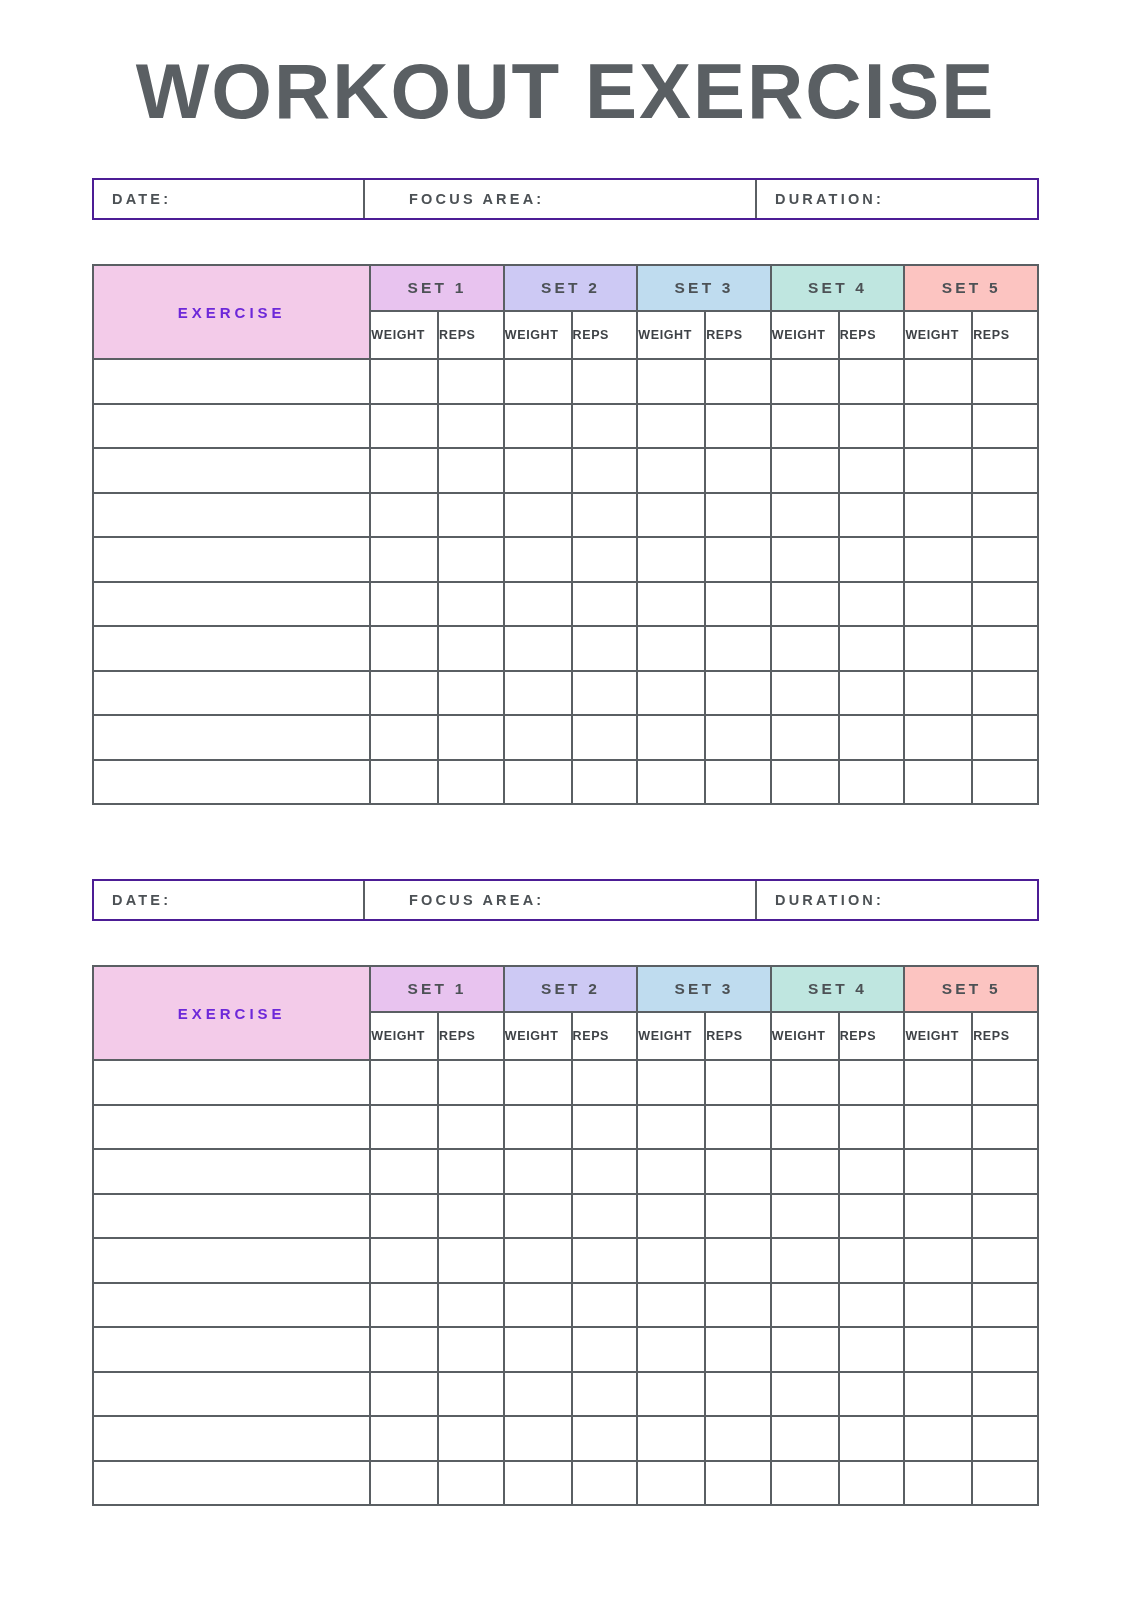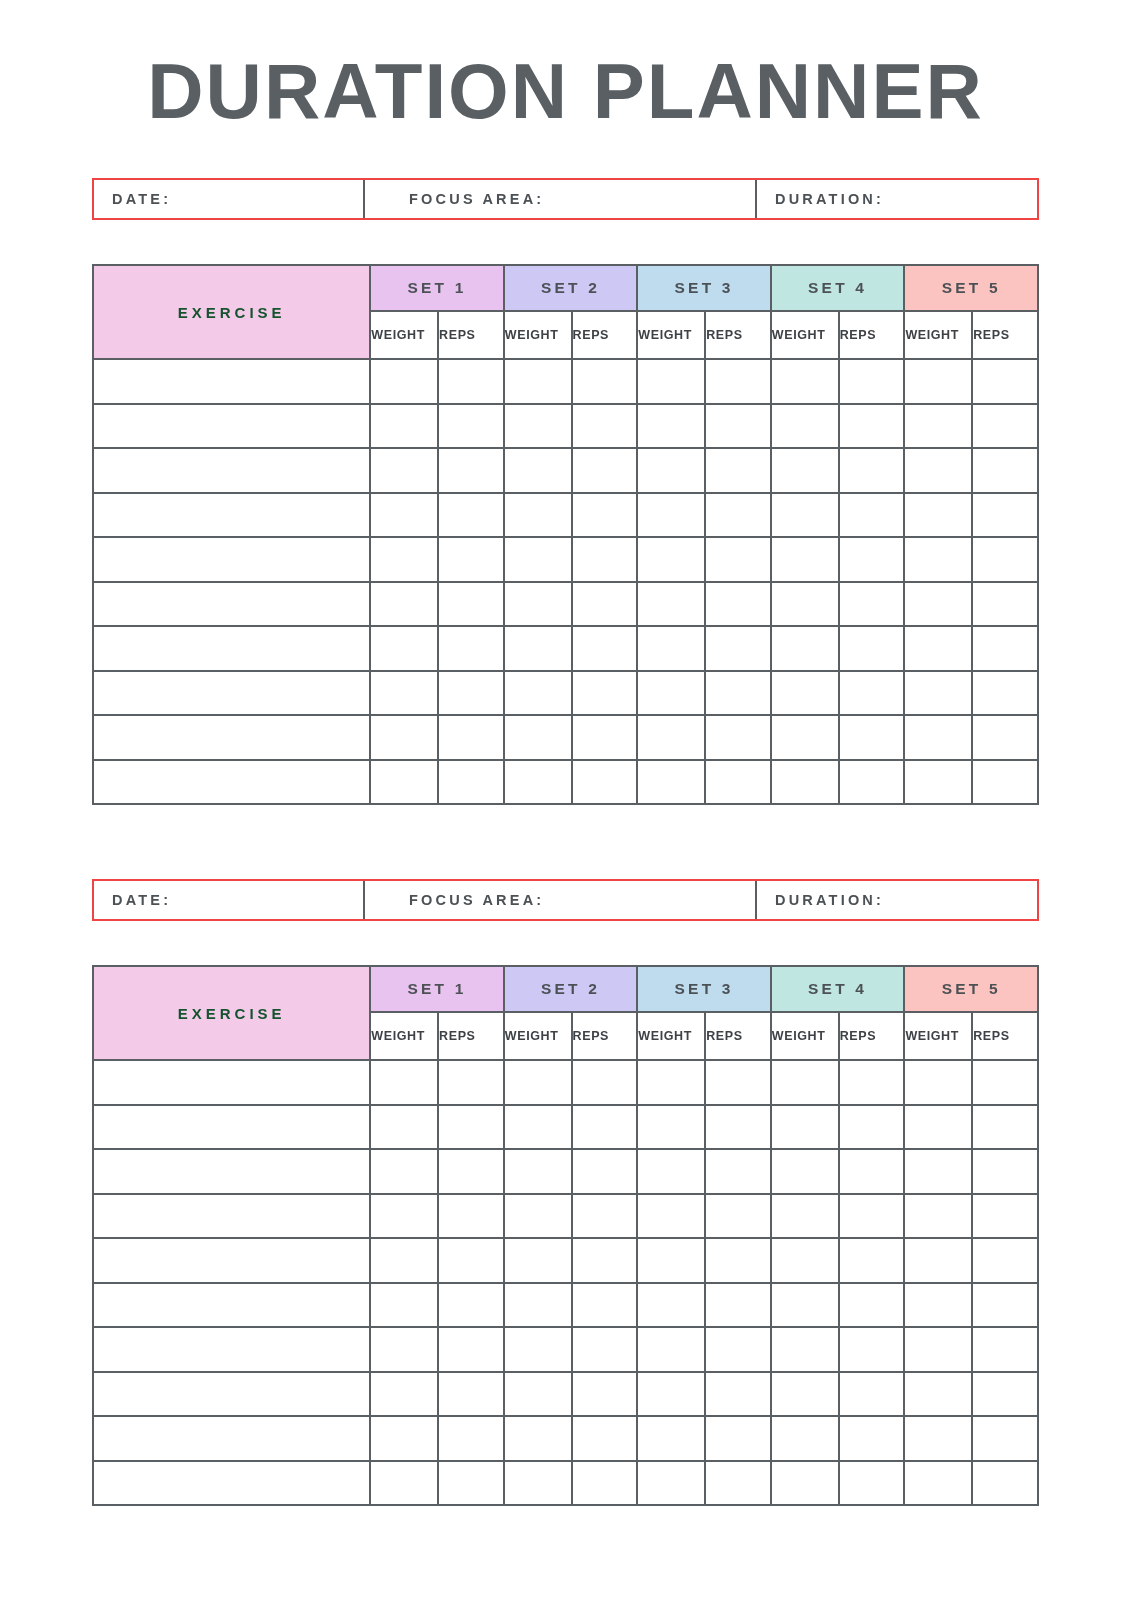--- a/index.html
+++ b/index.html
@@ -28,21 +28,21 @@
     color: #5a5f63;
     text-align: center;
     margin: 52px 0 0 0;
     line-height: 1.0;
     white-space: nowrap;
   }
 
   
   .meta-row {
     display: flex;
-    border: 2px solid #ef4444;
+    border: 2px solid #4c1d95;
     box-sizing: border-box;
     height: 42px;
     margin-top: 48px;
   }
   .meta-cell {
     display: flex;
     align-items: center;
     box-sizing: border-box;
     padding-left: 18px;
     font-size: 14.5px;
@@ -63,21 +63,21 @@
   }
   .wtable td, .wtable th {
     border: 2px solid #5a5f63;
     box-sizing: border-box;
     padding: 0;
   }
   .exercise-head {
     font-size: 15px;
     letter-spacing: 4px;
     font-weight: bold;
-    color: #14532d;
+    color: #6d28d9;
     text-align: center;
     vertical-align: middle;
     height: 94px;
   }
   .set-head {
     height: 46px;
     text-align: center;
     vertical-align: middle;
     font-size: 15.5px;
     letter-spacing: 3.2px;
@@ -94,21 +94,21 @@
     color: #3e4246;
   }
   .body-row td { height: 44.5px; }
   .spacer { height: 26px; }
 </style>
 </head>
 <body>
 
 <div class="page">
 
-  <h1 class="title">DURATION PLANNER</h1>
+  <h1 class="title">WORKOUT EXERCISE</h1>
 
   <div class="meta-row">
     <div class="meta-cell date">
       <span>DATE:</span>
     </div>
     <div class="meta-cell focus">
       <span>FOCUS AREA:</span>
     </div>
     <div class="meta-cell duration">
       <span>DURATION:</span>

